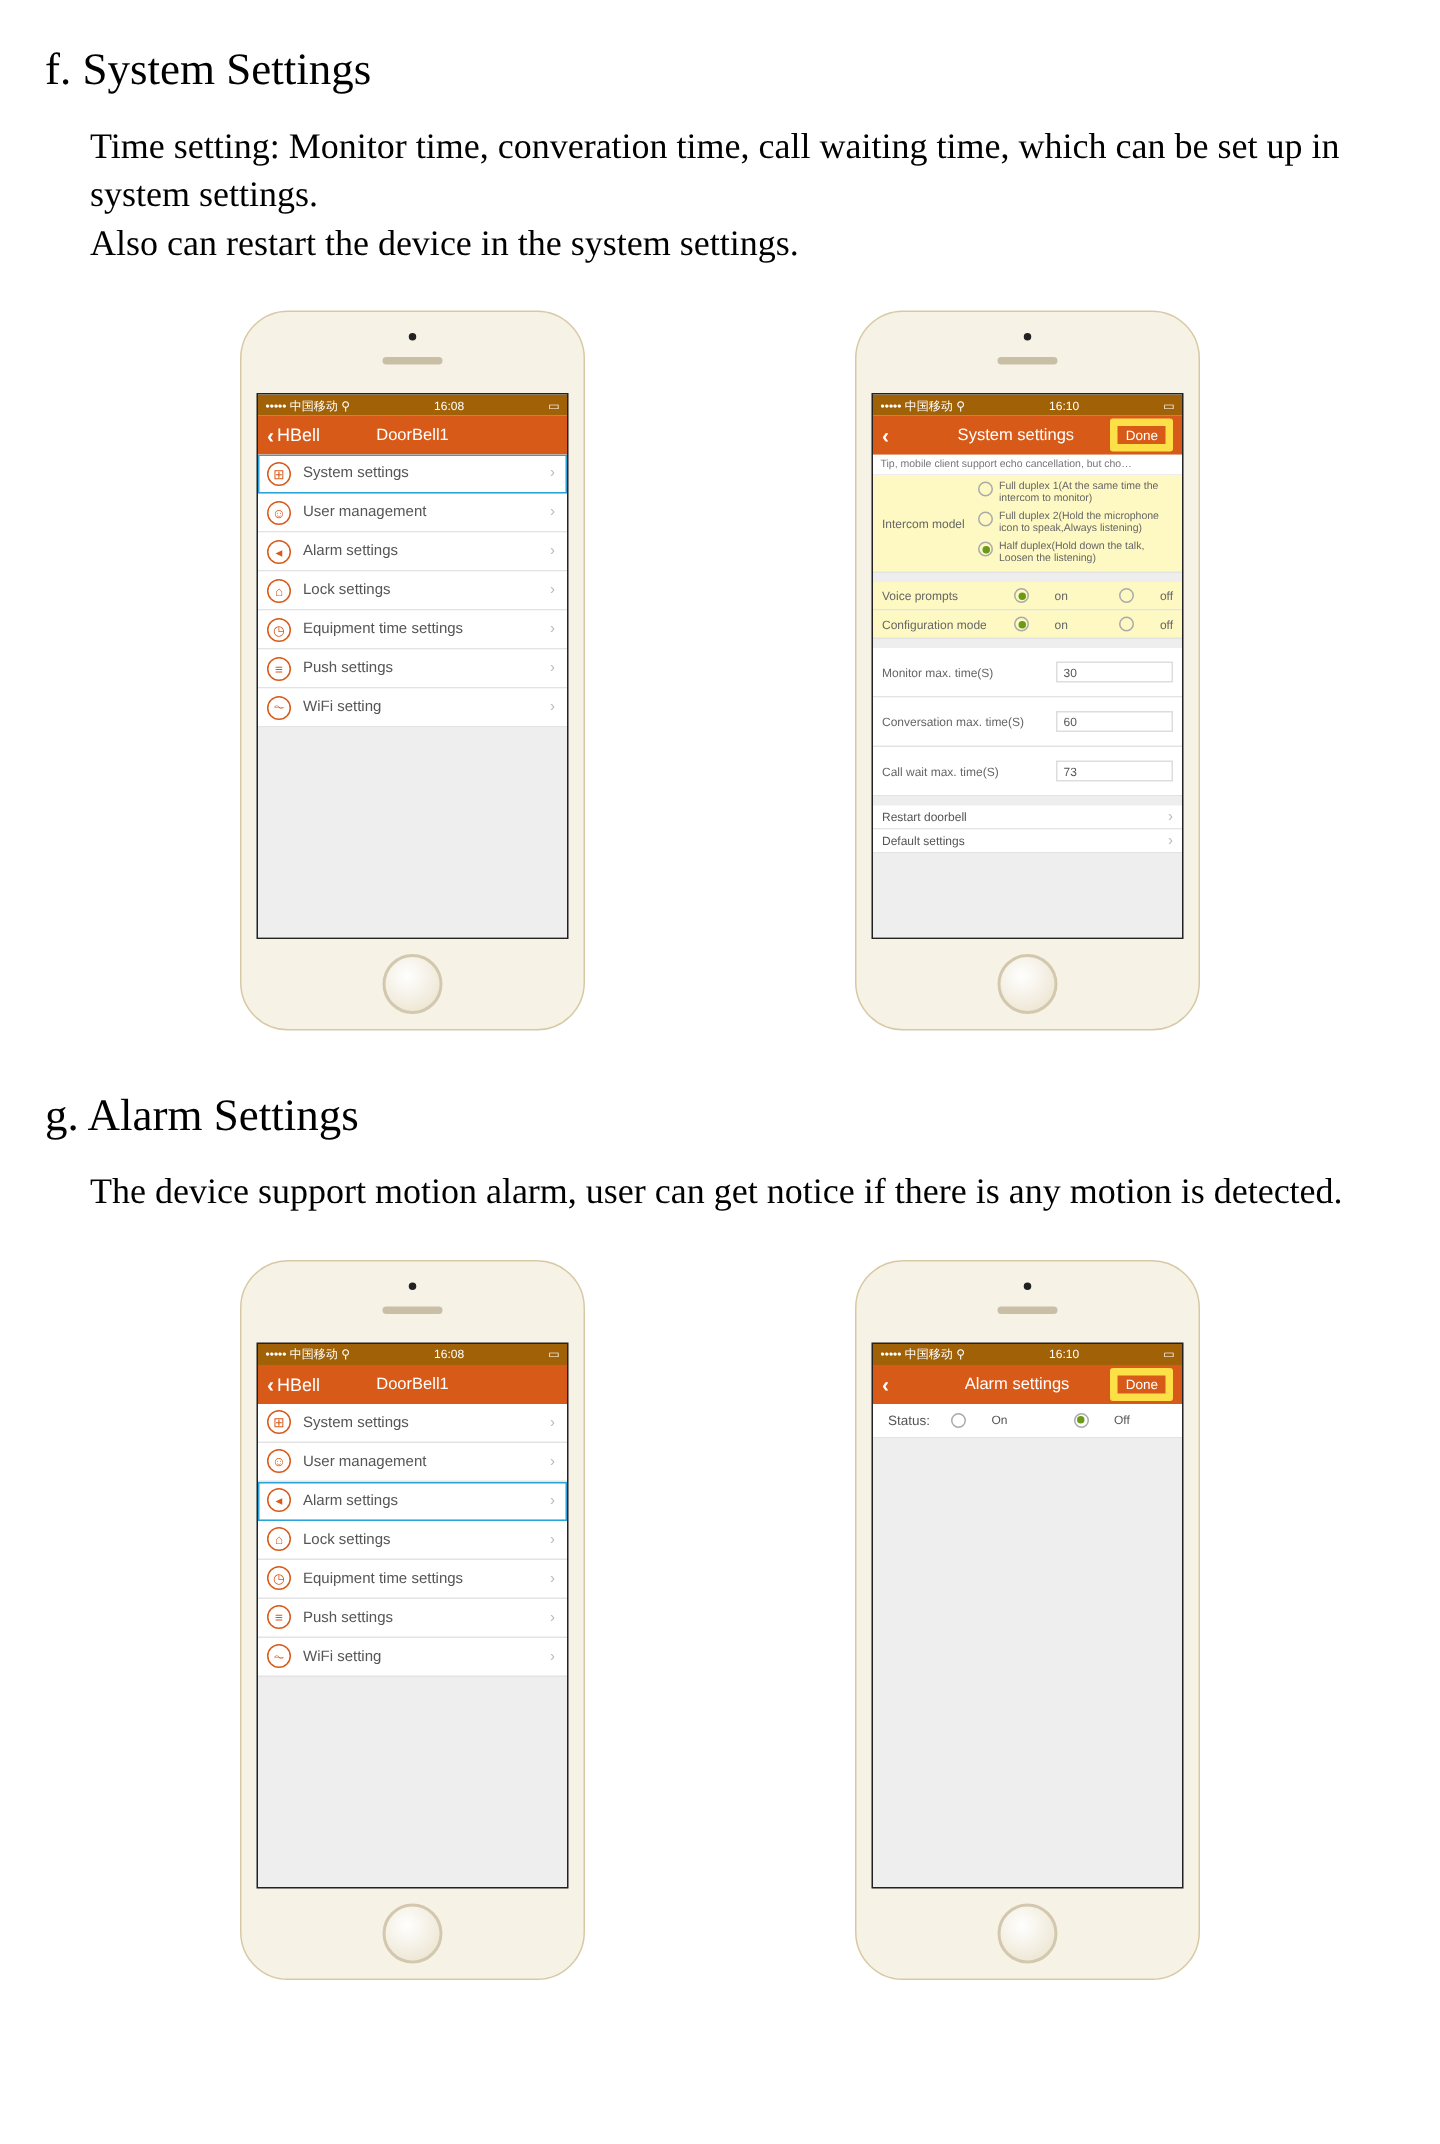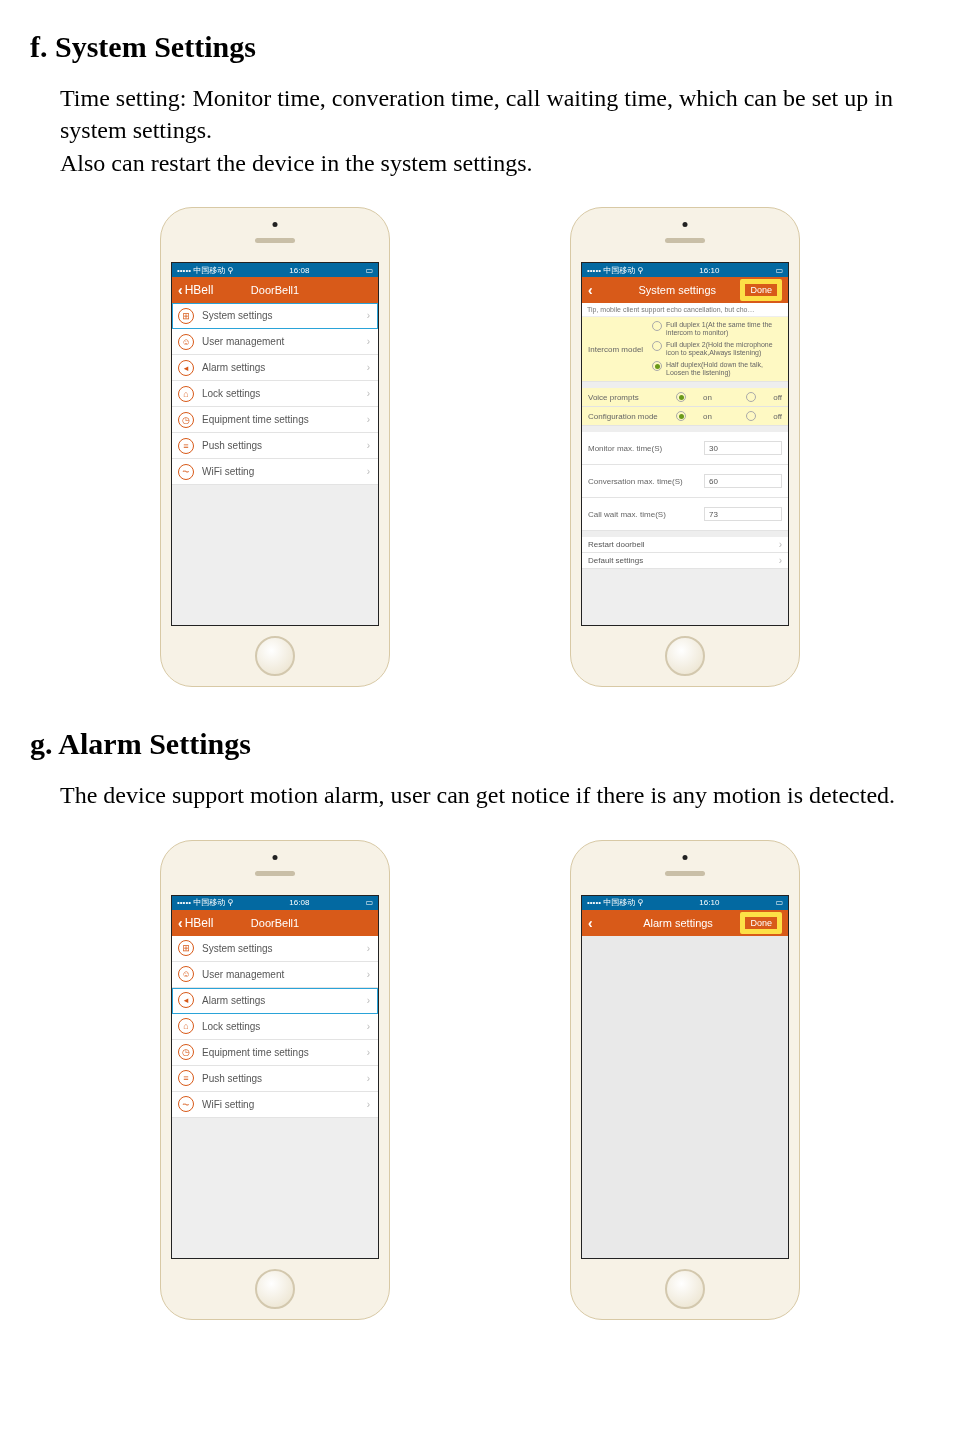--- a/index.html
+++ b/index.html
@@ -4,21 +4,21 @@
 <style>
   * { box-sizing: border-box; margin: 0; padding: 0; }
   body {
     font-family: "Times New Roman", serif;
     background: #fff;
     width: 960px;
     padding: 30px 30px 0 30px;
   }
   .section-heading {
     font-size: 30px;
-    font-weight: bold;
+    font-weight: normal;
     margin: 0 0 18px 0;
   }
   .section-body {
     font-size: 24px;
     line-height: 1.35;
     margin: 0 0 28px 30px;
   }
   .phone-row {
     display: flex;
     justify-content: center;
@@ -61,21 +61,21 @@
     flex: 1;
     background: #e9e9e9;
     border: 1px solid #222;
     display: flex;
     flex-direction: column;
     font-family: Arial, Helvetica, sans-serif;
     overflow: hidden;
   }
   
   .status-bar {
-    background: #0369a1;
+    background: #a16207;
     color: #fff;
     font-size: 8px;
     display: flex;
     justify-content: space-between;
     align-items: center;
     padding: 2px 5px;
     height: 14px;
   }
   .nav-bar {
     background: #d85a19;
@@ -424,16 +424,29 @@
         <span>16:10</span>
         <span>▭</span>
       </div>
       <div class="nav-bar">
         <div class="nav-back">
           <span class="chev">‹</span>
         </div>
         <div class="nav-title shift">Alarm settings</div>
         <div class="nav-done">Done</div>
       </div>
+      <div class="content">
+        <div class="alarm-status">
+          <span>Status:</span>
+          <div class="opt">
+              <span class="radio"></span>
+              <span>On</span>
+            </div>
+          <div class="opt" style="margin-left:30px">
+              <span class="radio on"></span>
+              <span>Off</span>
+            </div>
+        </div>
+      </div>
     </div>
     <div class="home-btn"></div>
   </div>
 </div>
 
 </body></html>

